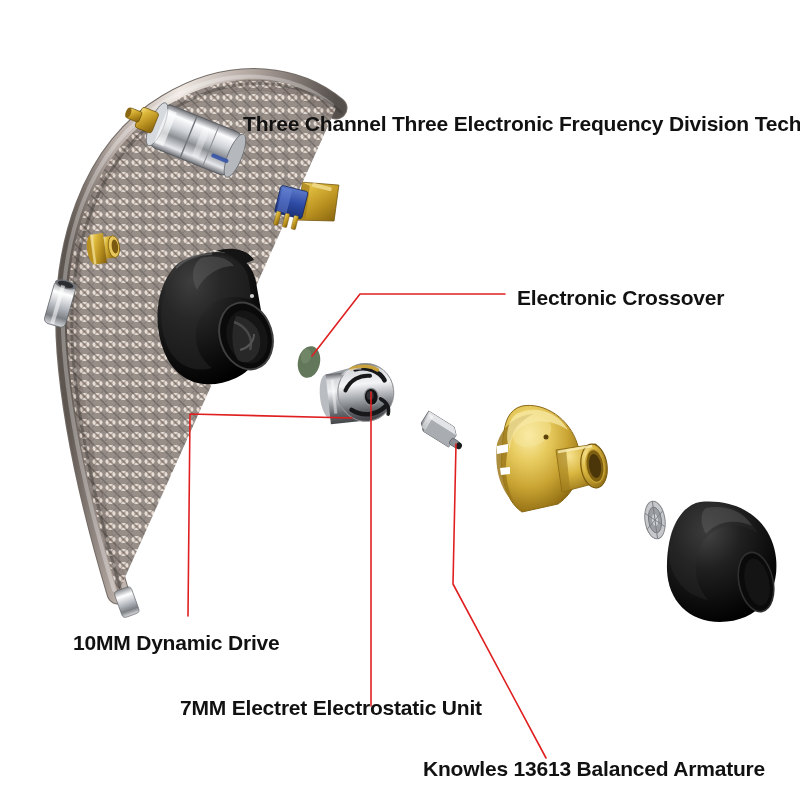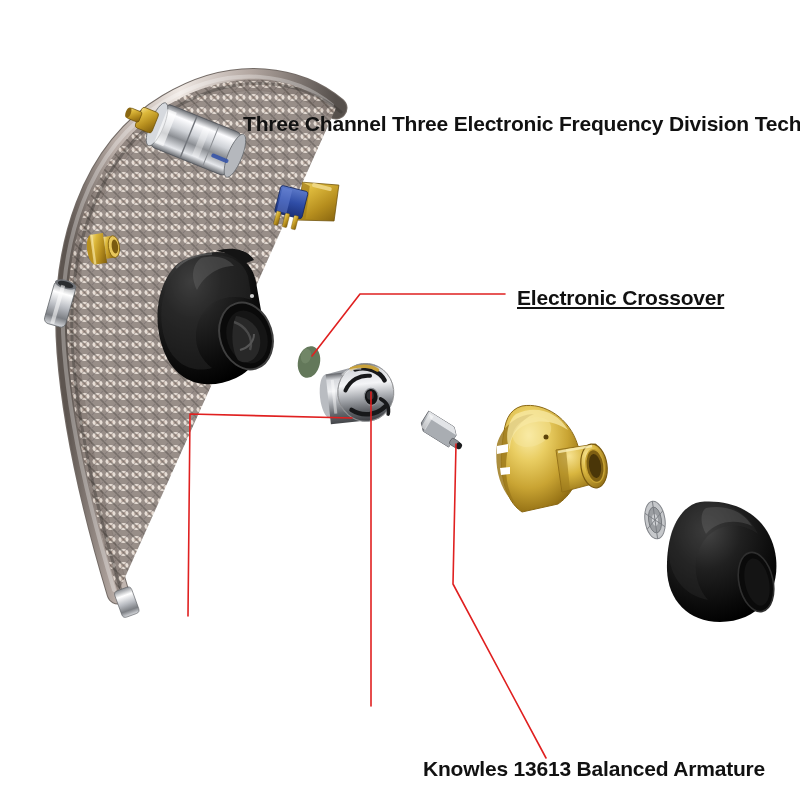--- a/index.html
+++ b/index.html
@@ -26,21 +26,21 @@
   }
   .callout {
     position: absolute;
     font-family: "Liberation Sans", sans-serif;
     font-weight: bold;
     color: #111111;
     white-space: nowrap;
     letter-spacing: -0.2px;
   }
   #label-tech   { left: 243px; top: 112px; font-size: 21px; }
-  #label-cross  { left: 517px; top: 286px; font-size: 21px; text-decoration: underline; }
+  #label-cross  { left: 517px; top: 286px; font-size: 21px; }
   #label-dyn    { left: 73px;  top: 631px; font-size: 21px; }
   #label-elec   { left: 180px; top: 696px; font-size: 21px; }
   #label-knowles{ left: 423px; top: 757px; font-size: 21px; }
 </style>
 </head>
 <body>
 
 <div id="stage">
 
   <svg id="diagram" viewBox="0 0 800 800">
@@ -301,17 +301,19 @@
       <polyline points="352,418 190,414 188,616"></polyline>
       <polyline points="371,392 371,706"></polyline>
       <polyline points="456,444 453,584 546,758"></polyline>
     </g>
   </svg>
 
   <div class="callout" id="label-tech">Three Channel Three Electronic Frequency Division Technolo</div>
 
   <div class="callout" id="label-cross">Electronic Crossover</div>
 
-
+  <div class="callout" id="label-dyn">10MM Dynamic Drive</div>
+
+  <div class="callout" id="label-elec">7MM Electret Electrostatic Unit</div>
 
   <div class="callout" id="label-knowles">Knowles 13613 Balanced Armature</div>
 
 </div>
 
 </body></html>

